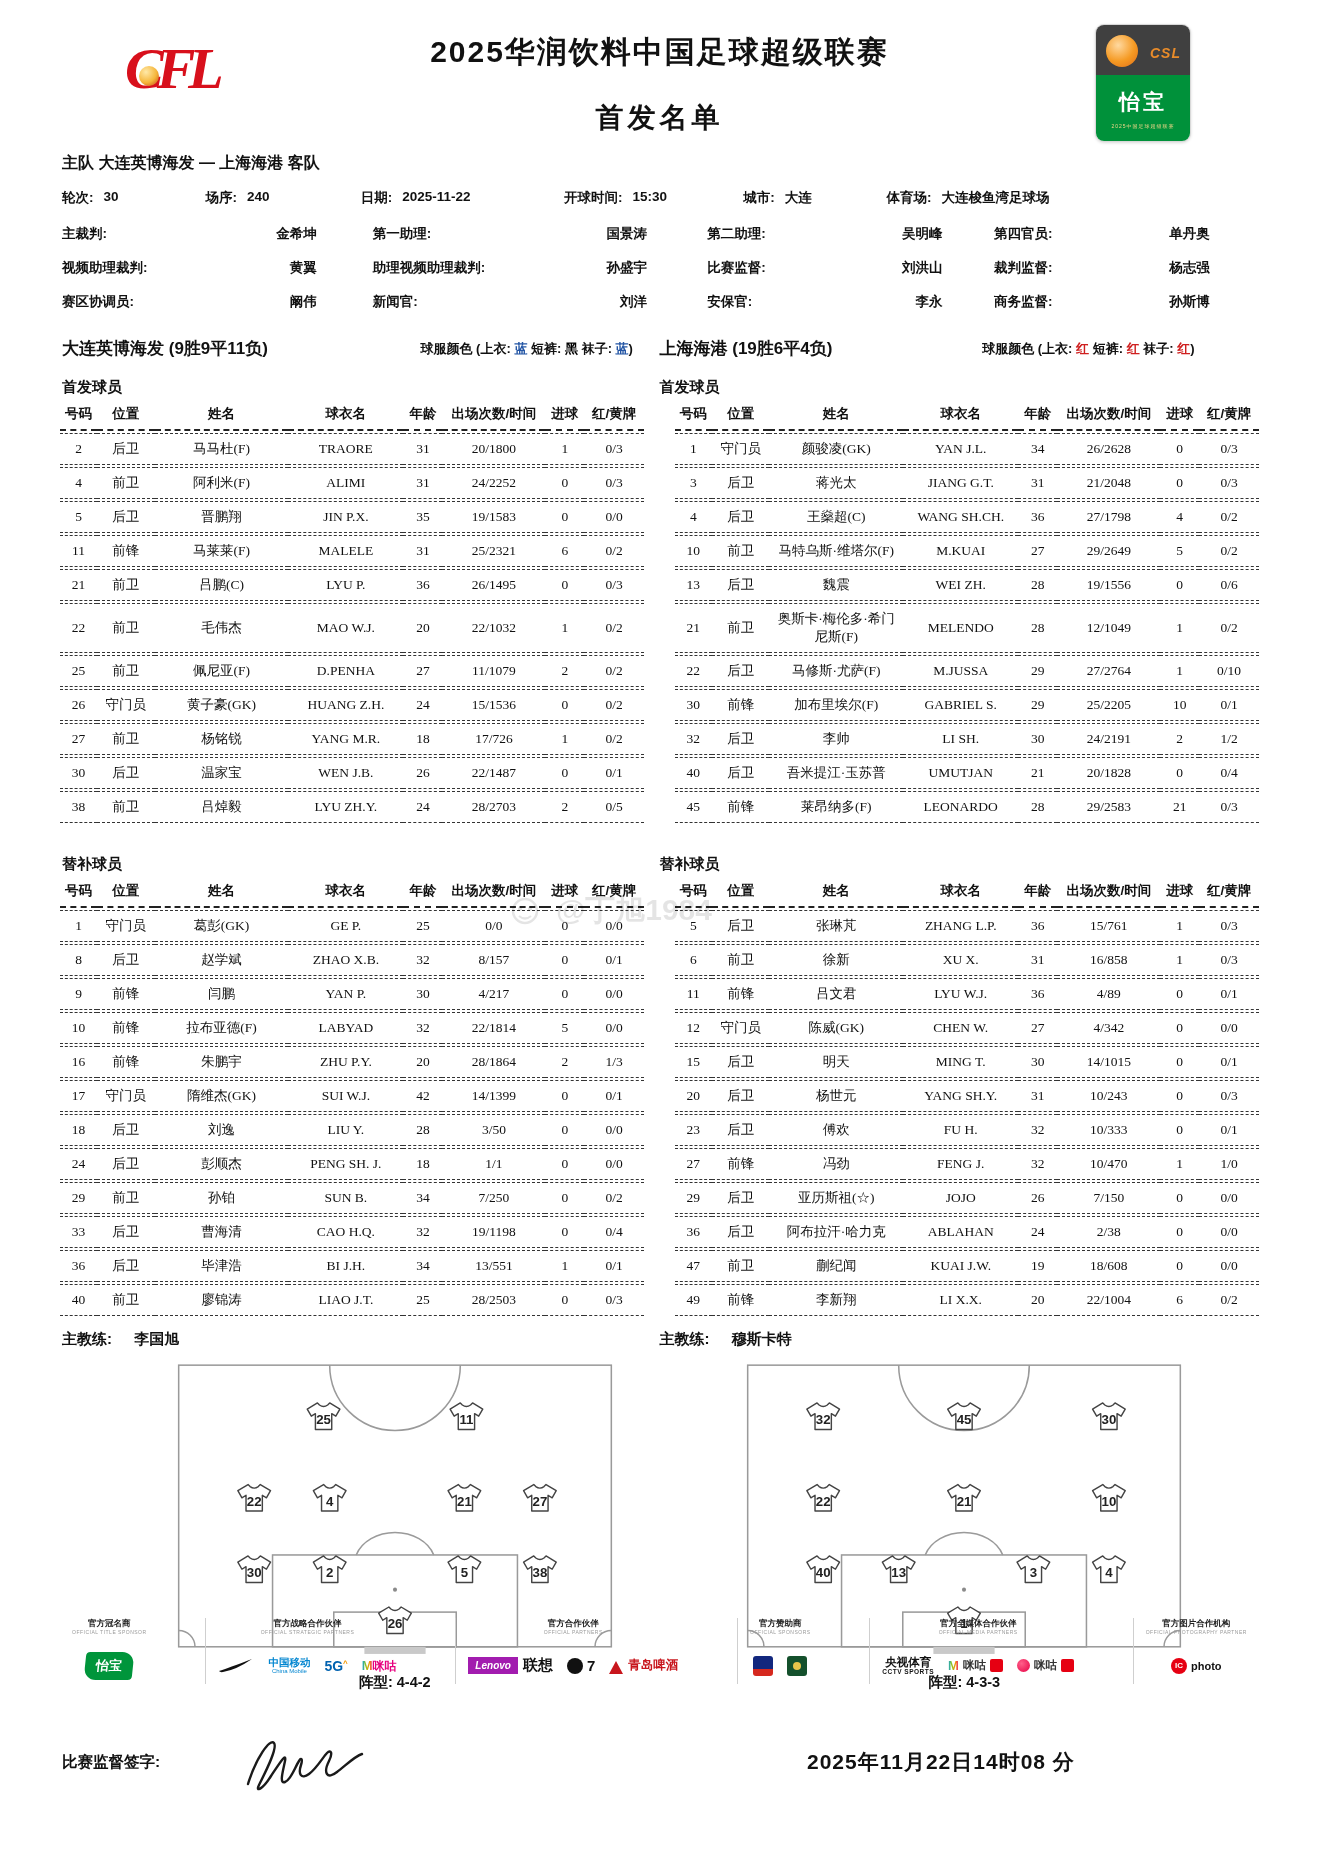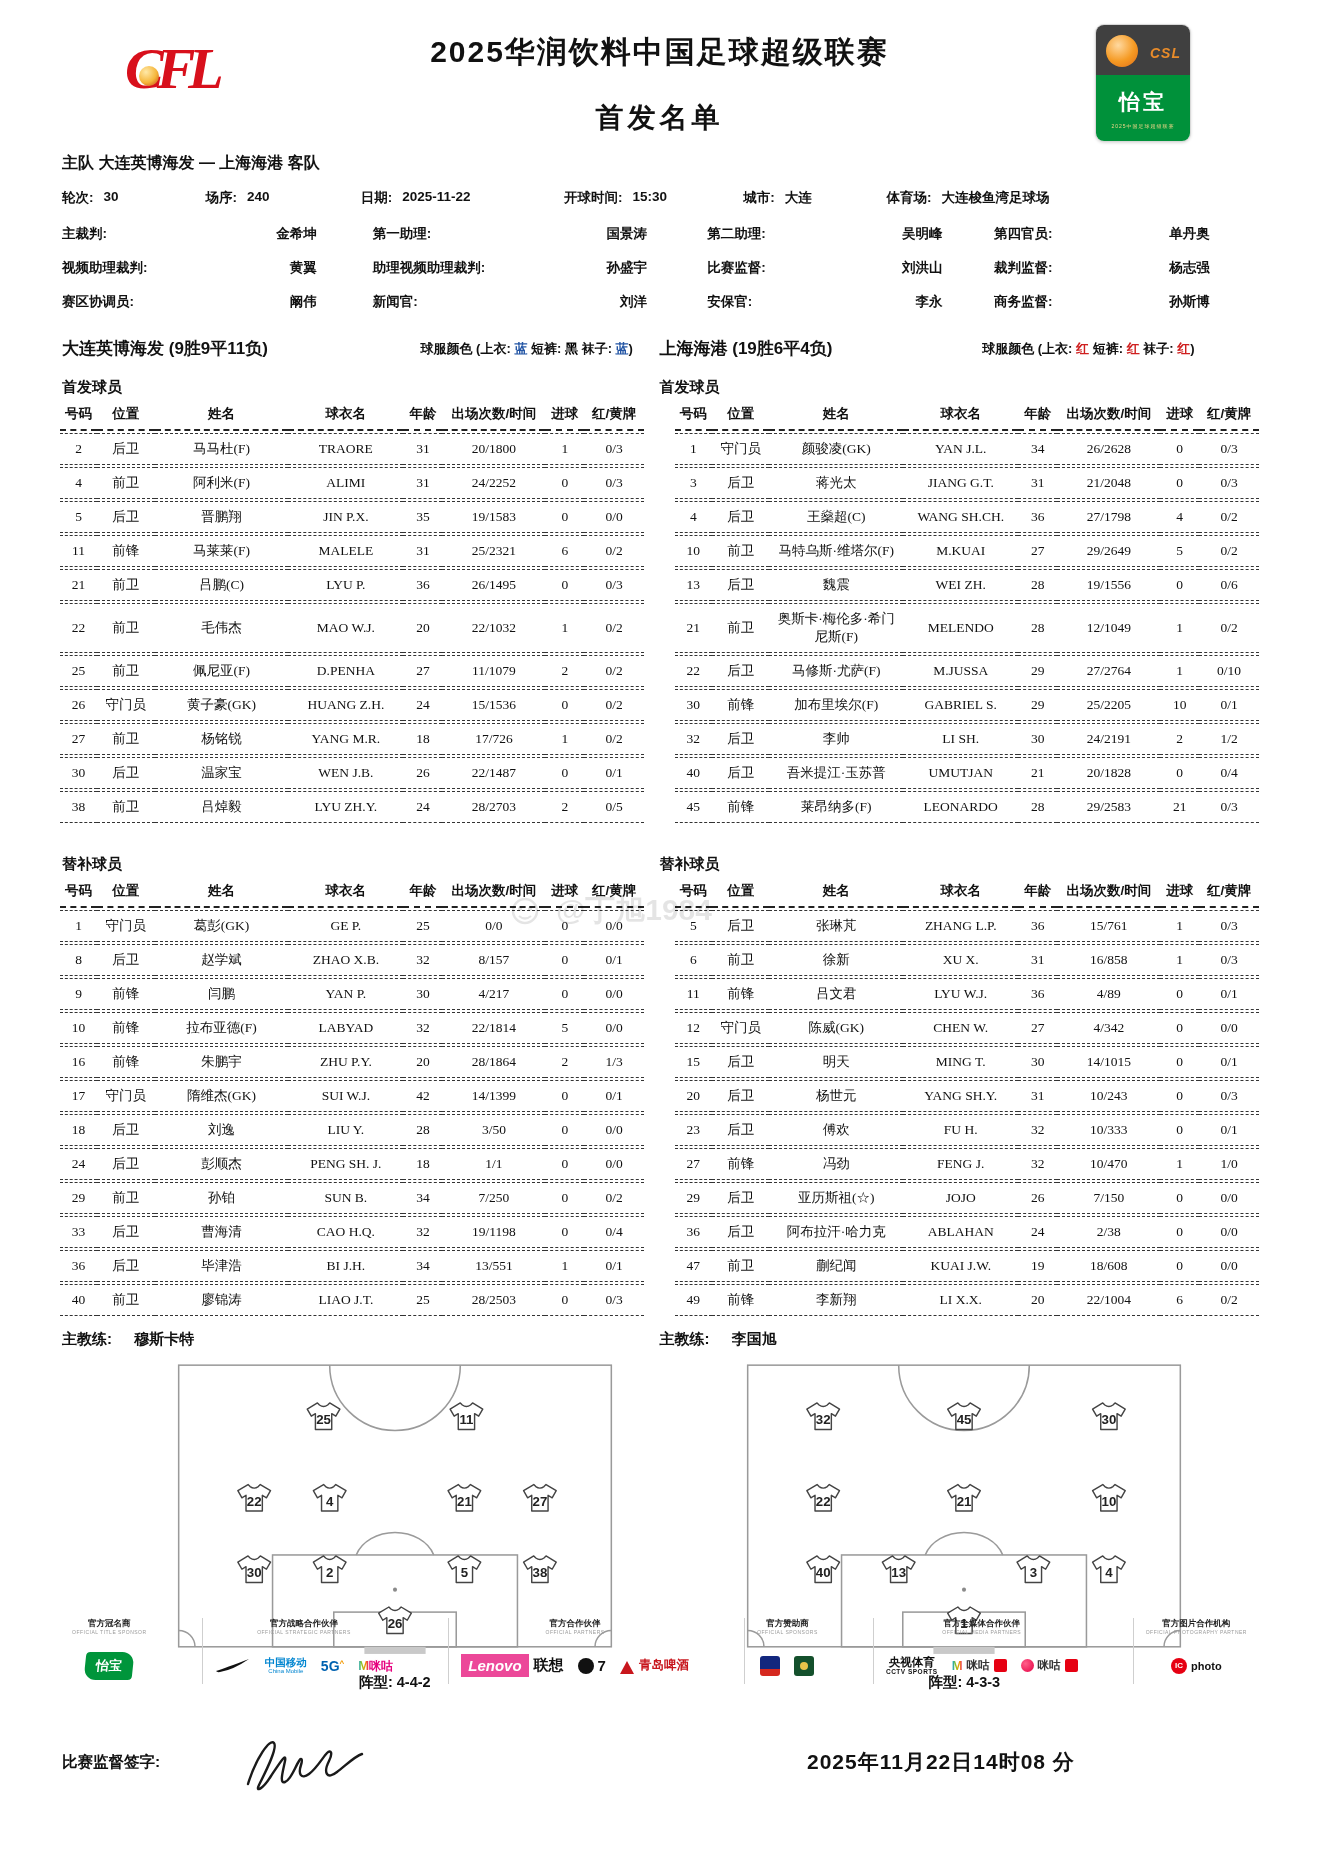--- a/index.html
+++ b/index.html
@@ -90,21 +90,21 @@
   .cm{display:flex;flex-direction:column;align-items:center;line-height:1.15;}
   .cm-zh{color:#0085d0;font-weight:800;font-size:10.5px;}
   .cm-en{font-size:6px;color:#0085d0;}
   .fiveg{color:#0062b0;font-weight:900;font-size:14px;}
   .fiveg .sup{color:#f39800;font-size:8px;vertical-align:super;}
   .migu-m{background:linear-gradient(90deg,#00a0e9,#8fc31f,#f39800,#e6007e);-webkit-background-clip:text;
     background-clip:text;color:transparent;font-weight:900;font-size:13px;}
   .migu-zh{color:#e6007e;font-weight:900;font-size:12px;}
   .migu-dark{color:#333;font-weight:800;font-size:11.5px;}
   .lenovo{display:flex;align-items:center;gap:5px;}
-  .lenovo-box{background:#ec4899;color:#fff;font-weight:700;font-style:italic;font-size:15px;padding:3px 7px;}
+  .lenovo-box{background:#a21caf;color:#fff;font-weight:700;font-style:italic;font-size:10px;padding:3px 7px;}
   .lenovo-zh{font-weight:800;font-size:15px;color:#111;}
   .ea7{display:flex;align-items:center;gap:4px;}
   .ea7-dot{width:16px;height:16px;border-radius:50%;background:#111;}
   .ea7-seven{font-weight:900;font-size:15px;color:#111;}
   .tsingtao{display:flex;align-items:flex-end;gap:5px;color:#c8161d;font-weight:800;font-size:12.5px;}
   .pagoda{width:0;height:0;border-left:7px solid transparent;border-right:7px solid transparent;
     border-bottom:13px solid #c8161d;}
   .badge1{width:20px;height:20px;border-radius:3px;background:linear-gradient(#12277e 64%,#d5281e 64%);}
   .badge2{width:20px;height:20px;border-radius:3px;background:#14502c;position:relative;}
   .badge2::after{content:"";position:absolute;left:6px;top:6px;width:8px;height:8px;border-radius:50%;background:#e8c44a;}
@@ -831,25 +831,25 @@
           <td>22/1004</td>
           <td>6</td>
           <td>0/2</td>
         </tr>
       </tbody>
   </table>
 
   <div class="coach-row">
     <div>
       <span>主教练:</span>
-      <span class="coach-name">穆斯卡特</span>
+      <span class="coach-name">李国旭</span>
     </div>
     <div>
       <span>主教练:</span>
-      <span class="coach-name">李国旭</span>
+      <span class="coach-name">穆斯卡特</span>
     </div>
   </div>
 
   <div class="pitches">
     <div class="pitch-col">
       <svg class="pitch" width="450" height="300" viewBox="0 0 440 294">
         <rect x="8" y="8" width="424" height="276"></rect>
         <path d="M 156,8 A 64,64 0 0 0 284,8"></path>
         <rect x="100" y="194" width="240" height="90"></rect>
         <path d="M 182,194 A 40,32 0 0 1 258,194"></path>

